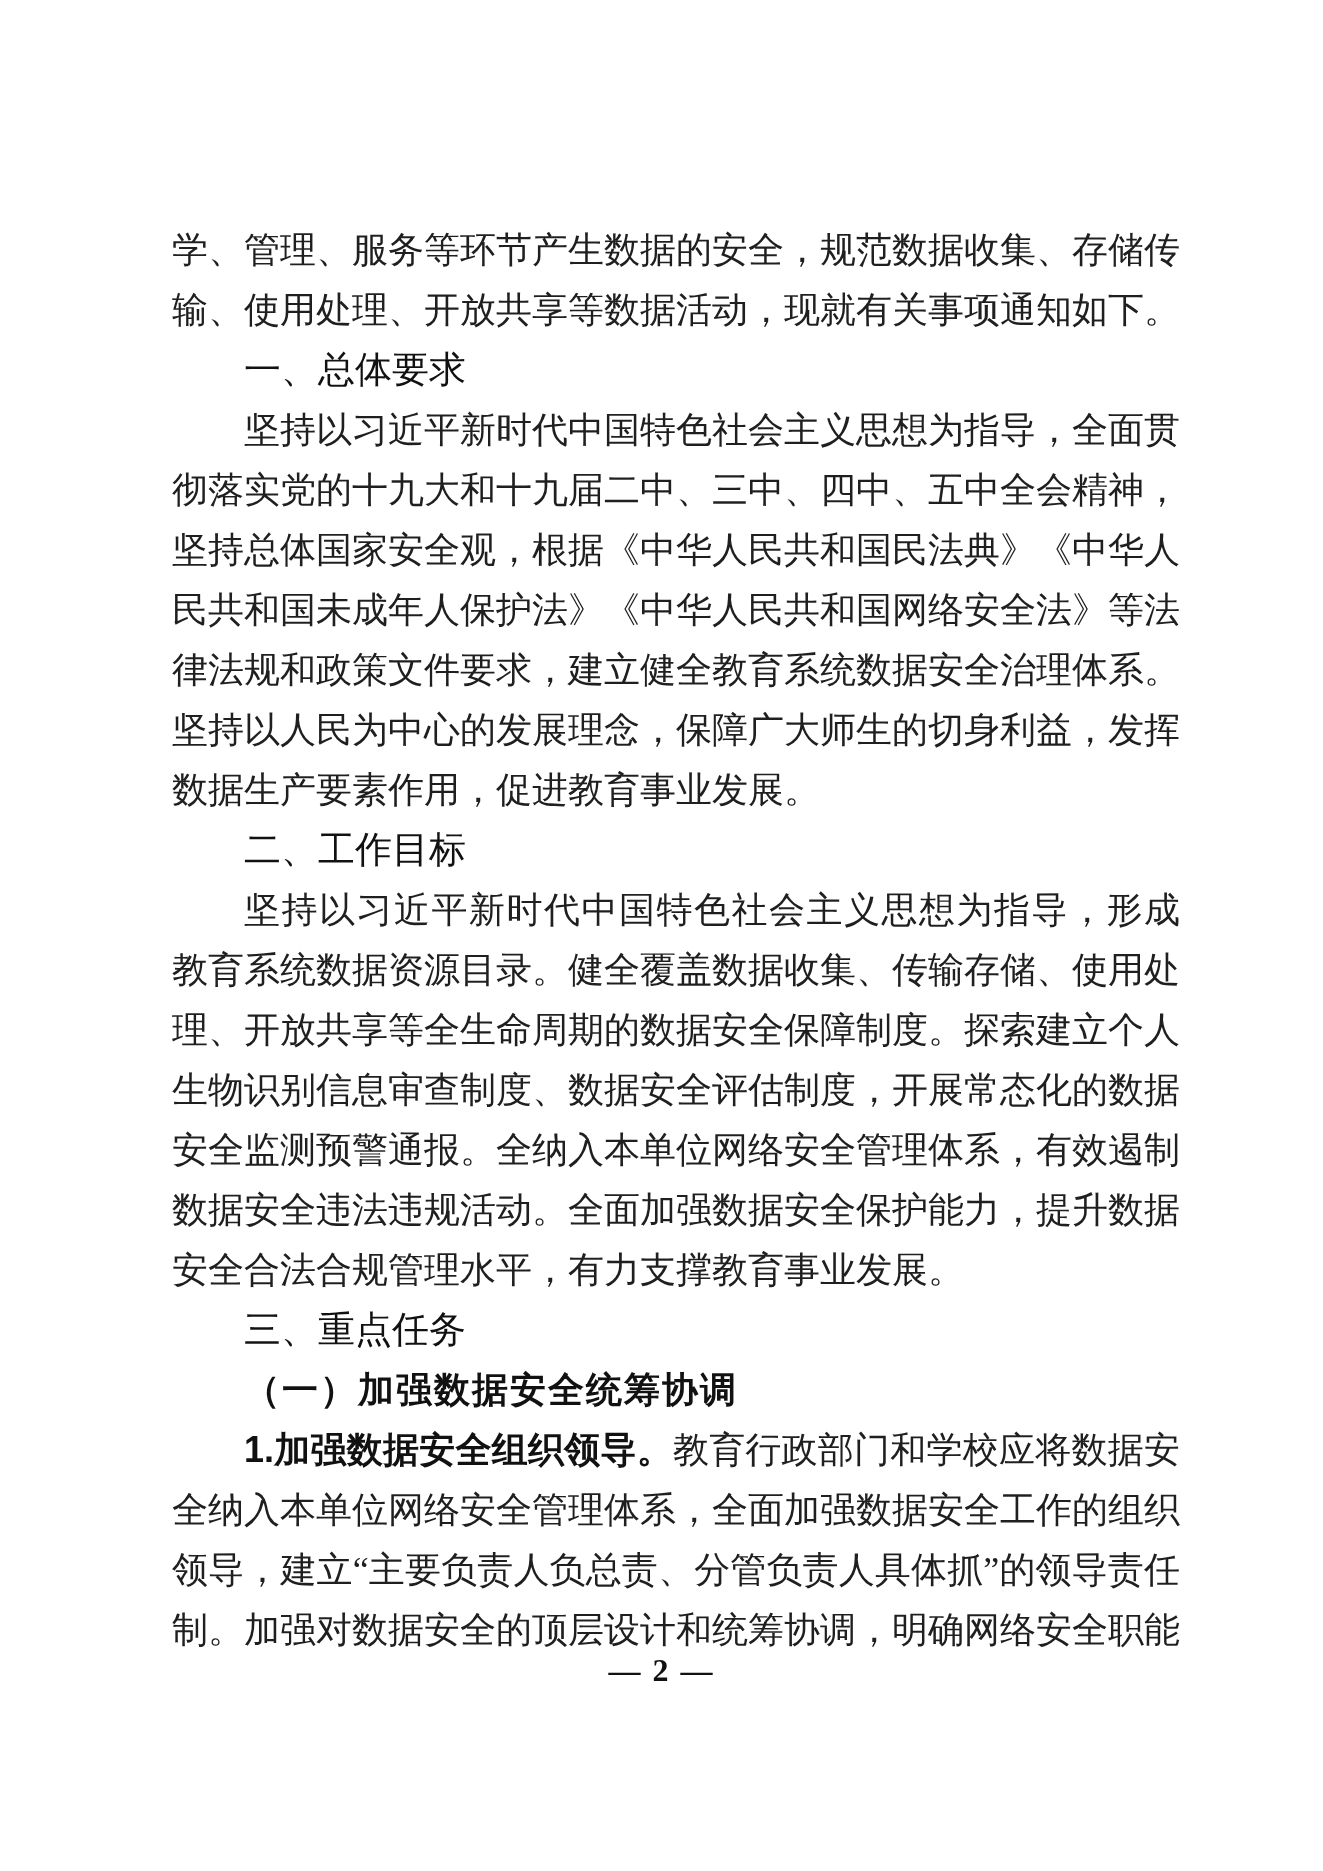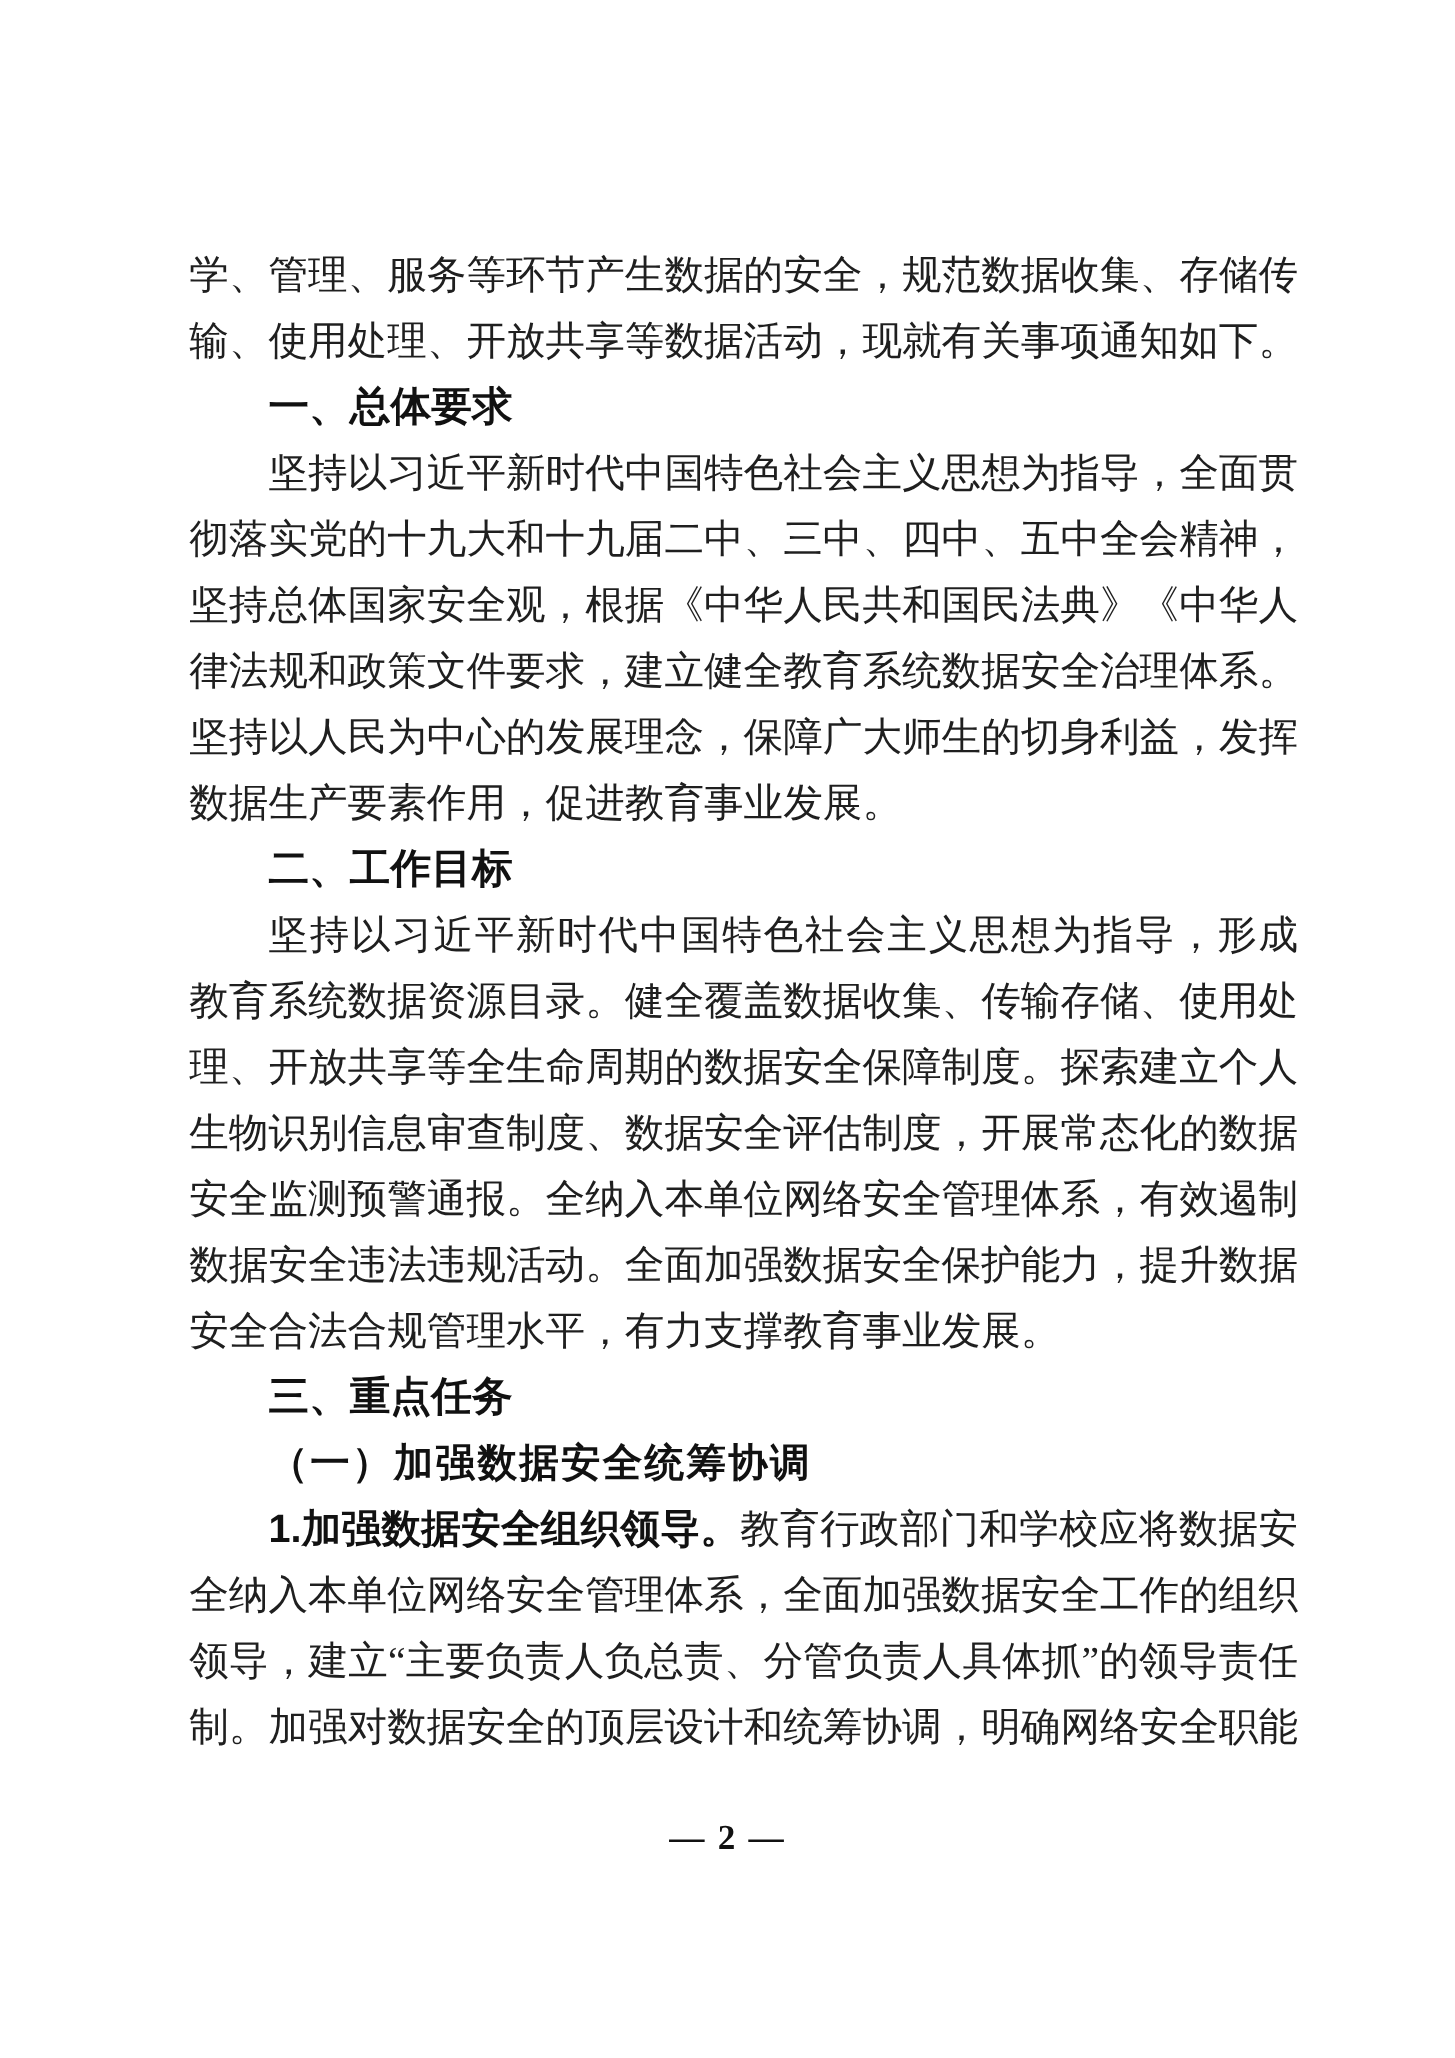--- a/index.html
+++ b/index.html
@@ -33,21 +33,21 @@
   }
   
   .line.end, .line.h1, .line.h2 {
     text-align: right;
     text-align-last: left;
     white-space: normal;
   }
   .line.indent { text-indent: 72px; }
   .line.h1 {
     font-family: "Liberation Sans", "DejaVu Sans", sans-serif;
-    font-weight: bold;
+    font-weight: normal;
     font-size: 37px;
     color: #111111;
   }
   .line.h2 {
     font-weight: bold;
     font-size: 36px;
     letter-spacing: 2px;
     color: #111111;
   }
   .lead-bold {
@@ -73,20 +73,21 @@
 </head>
 <body>
 
 <div class="doc-body">
     <div class="line body"><span>学、管理、服务等环节产生数据的安全，规范数据收集、存储传</span></div>
     <div class="line body end"><span>输、使用处理、开放共享等数据活动，现就有关事项通知如下。</span></div>
     <div class="line h1 indent"><span>一、总体要求</span></div>
     <div class="line body indent"><span>坚持以习近平新时代中国特色社会主义思想为指导，全面贯</span></div>
     <div class="line body"><span>彻落实党的十九大和十九届二中、三中、四中、五中全会精神，</span></div>
     <div class="line body"><span>坚持总体国家安全观，根据《中华人民共和国民法典》《中华人</span></div>
+    <div class="line body"><span>民共和国未成年人保护法》《中华人民共和国网络安全法》等法</span></div>
     <div class="line body"><span>律法规和政策文件要求，建立健全教育系统数据安全治理体系。</span></div>
     <div class="line body"><span>坚持以人民为中心的发展理念，保障广大师生的切身利益，发挥</span></div>
     <div class="line body end"><span>数据生产要素作用，促进教育事业发展。</span></div>
     <div class="line h1 indent"><span>二、工作目标</span></div>
     <div class="line body indent"><span>坚持以习近平新时代中国特色社会主义思想为指导，形成</span></div>
     <div class="line body"><span>教育系统数据资源目录。健全覆盖数据收集、传输存储、使用处</span></div>
     <div class="line body"><span>理、开放共享等全生命周期的数据安全保障制度。探索建立个人</span></div>
     <div class="line body"><span>生物识别信息审查制度、数据安全评估制度，开展常态化的数据</span></div>
     <div class="line body"><span>安全监测预警通报。全纳入本单位网络安全管理体系，有效遏制</span></div>
     <div class="line body"><span>数据安全违法违规活动。全面加强数据安全保护能力，提升数据</span></div>

